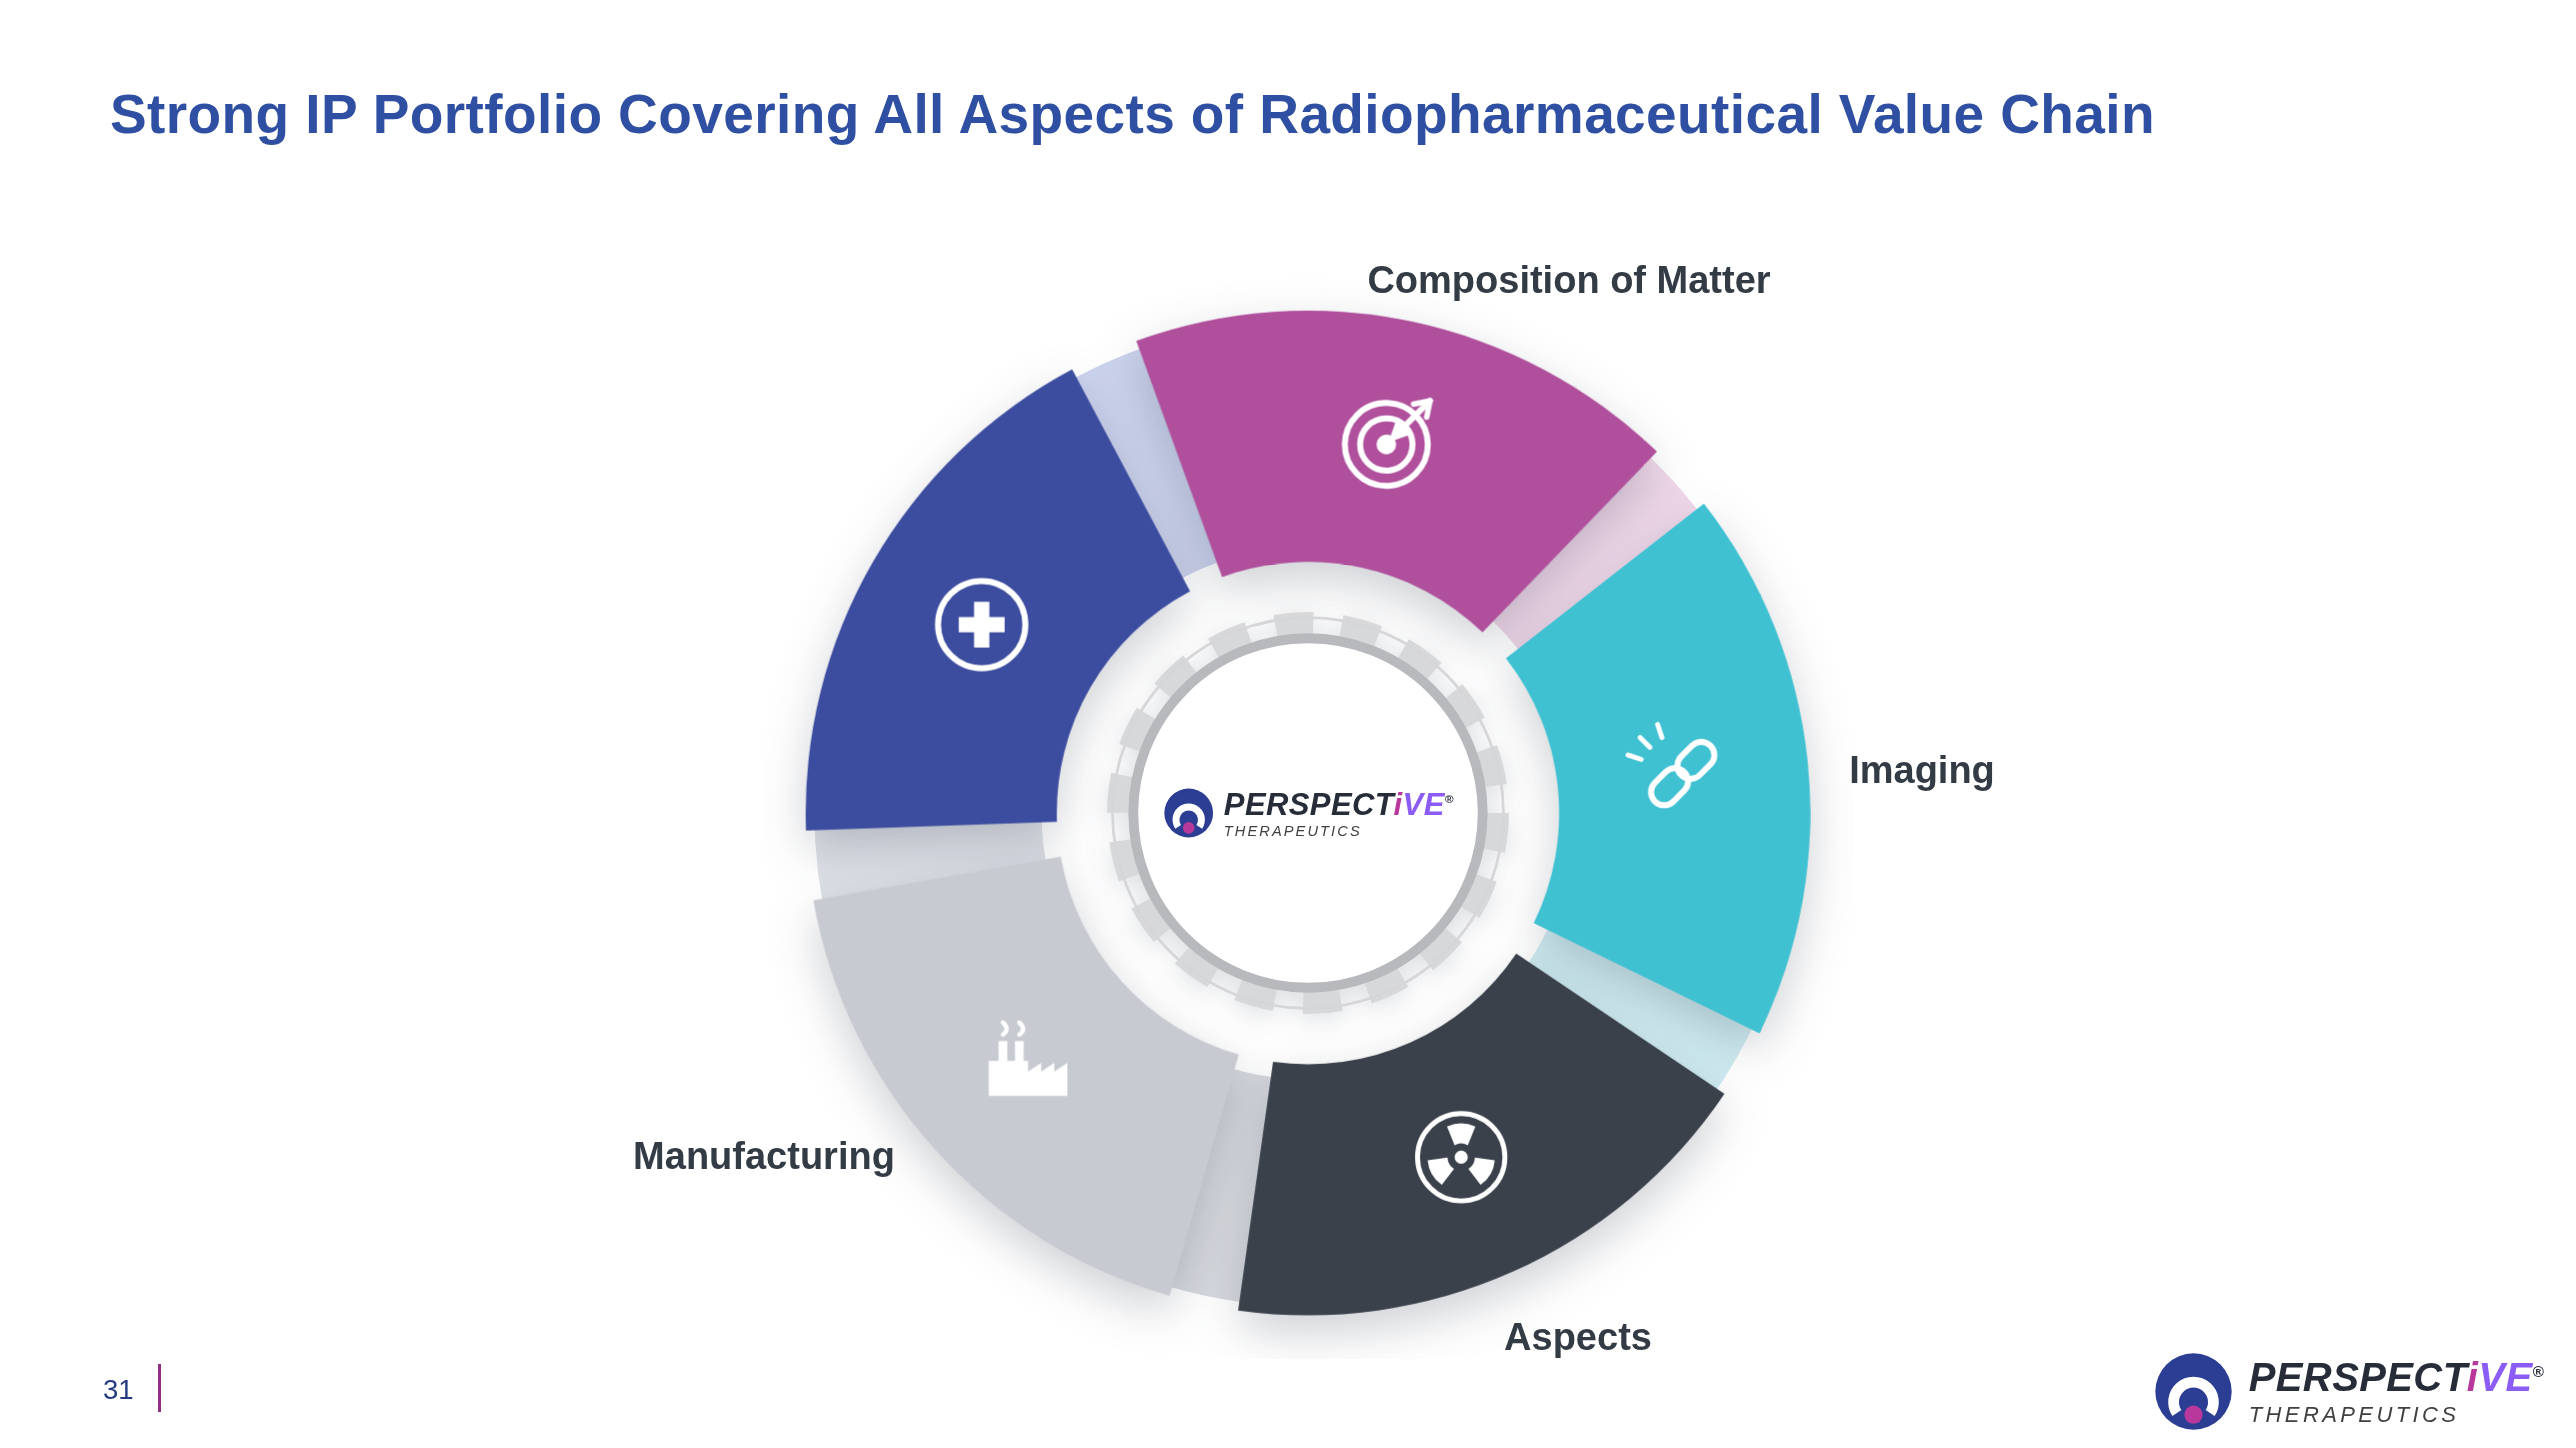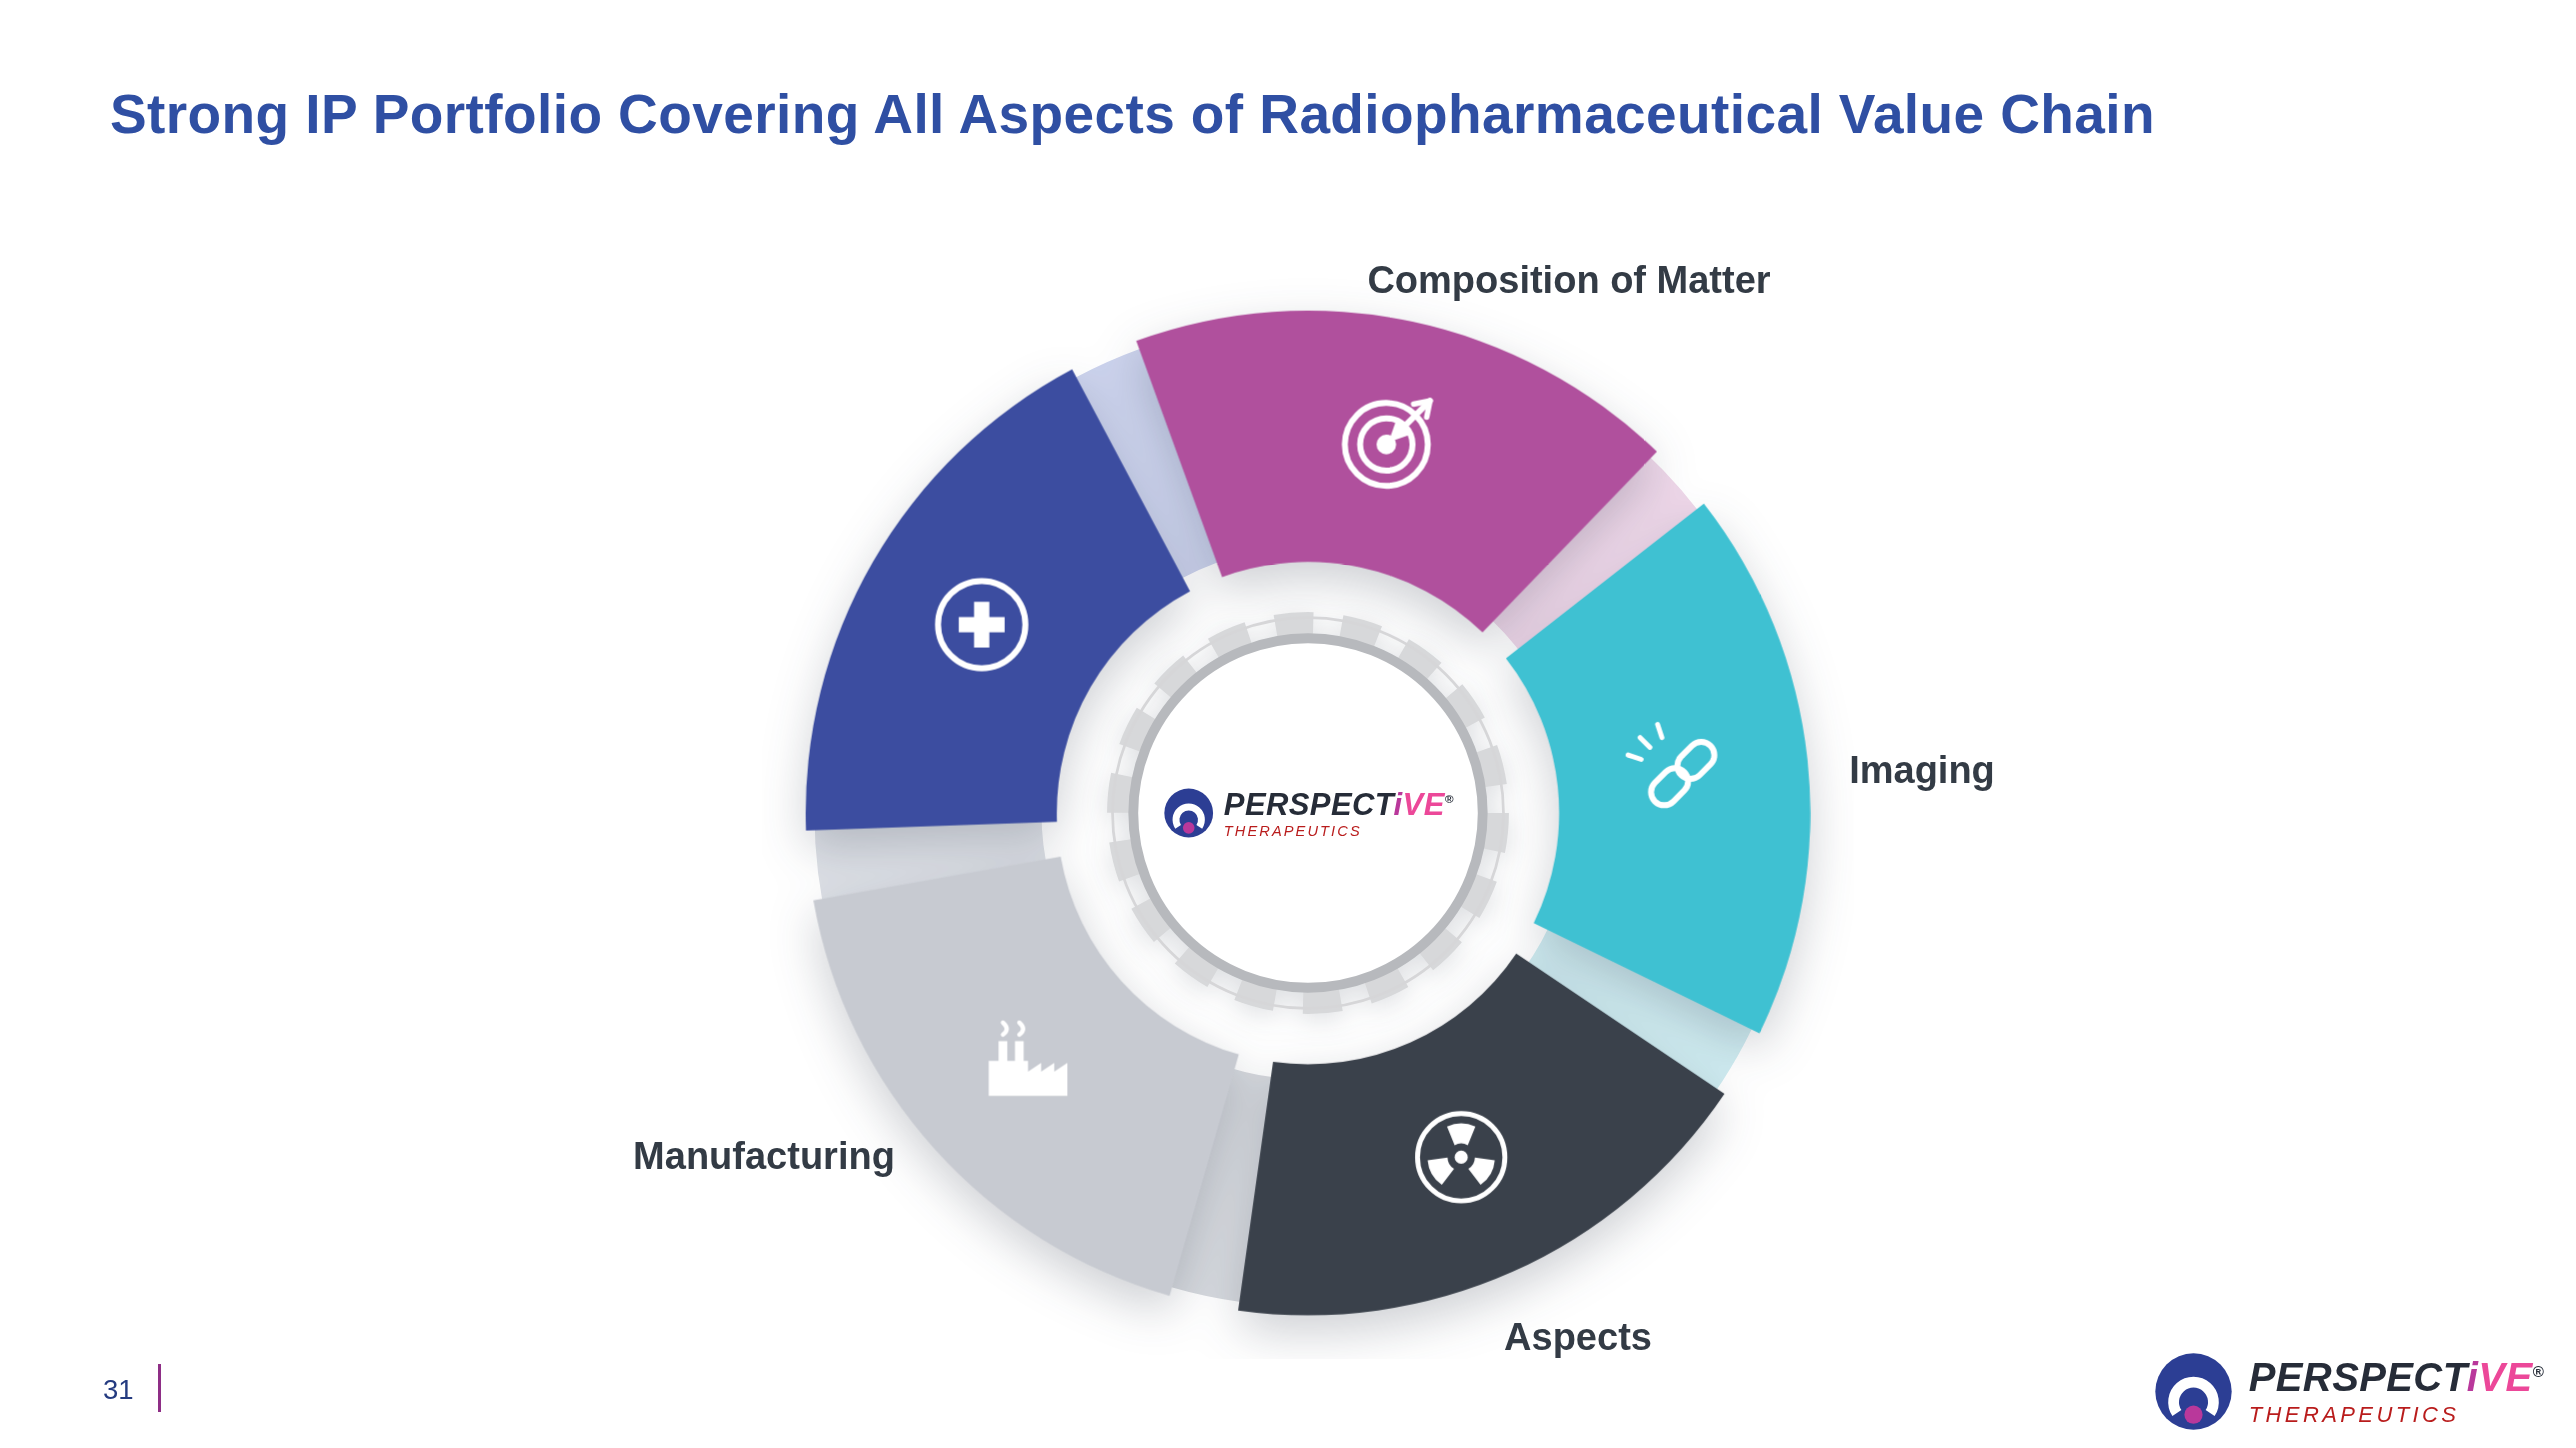--- a/index.html
+++ b/index.html
@@ -23,23 +23,23 @@
   .seg-label.methods{
     transform:none; white-space:normal; text-align:right;
     left:469px; top:515px; width:356px; line-height:1.6;
   }
 
   
   .logo-lockup{ display:flex; align-items:center; }
   .logo-text{ display:flex; flex-direction:column; }
   .brand{ font-style:italic; font-weight:700; color:#262c38; line-height:1; letter-spacing:0.4px; white-space:nowrap;}
   .brand .brand-i{ color:#b9389b; font-style:italic;}
-  .brand .brand-accent{ color:#ec4899; }
+  .brand .brand-accent{ color:#8b5cf6; }
   .brand .reg{ font-size:0.38em; vertical-align:super; color:#262c38; }
-  .brand-sub{ font-style:italic; color:#b91c1c; line-height:1; }
+  .brand-sub{ font-style:italic; color:#404040; line-height:1; }
 
   .center-logo{
     position:absolute; left:1308px; top:813px; transform:translate(-50%,-50%);
     gap:8.6px;
   }
   .center-logo .logo-mark{ width:53px; height:53px; }
   .center-logo .brand{ font-size:31px; }
   .center-logo .brand-sub{ font-size:14.6px; letter-spacing:2.1px; margin-top:4.3px; }
 
   .footer-logo{

